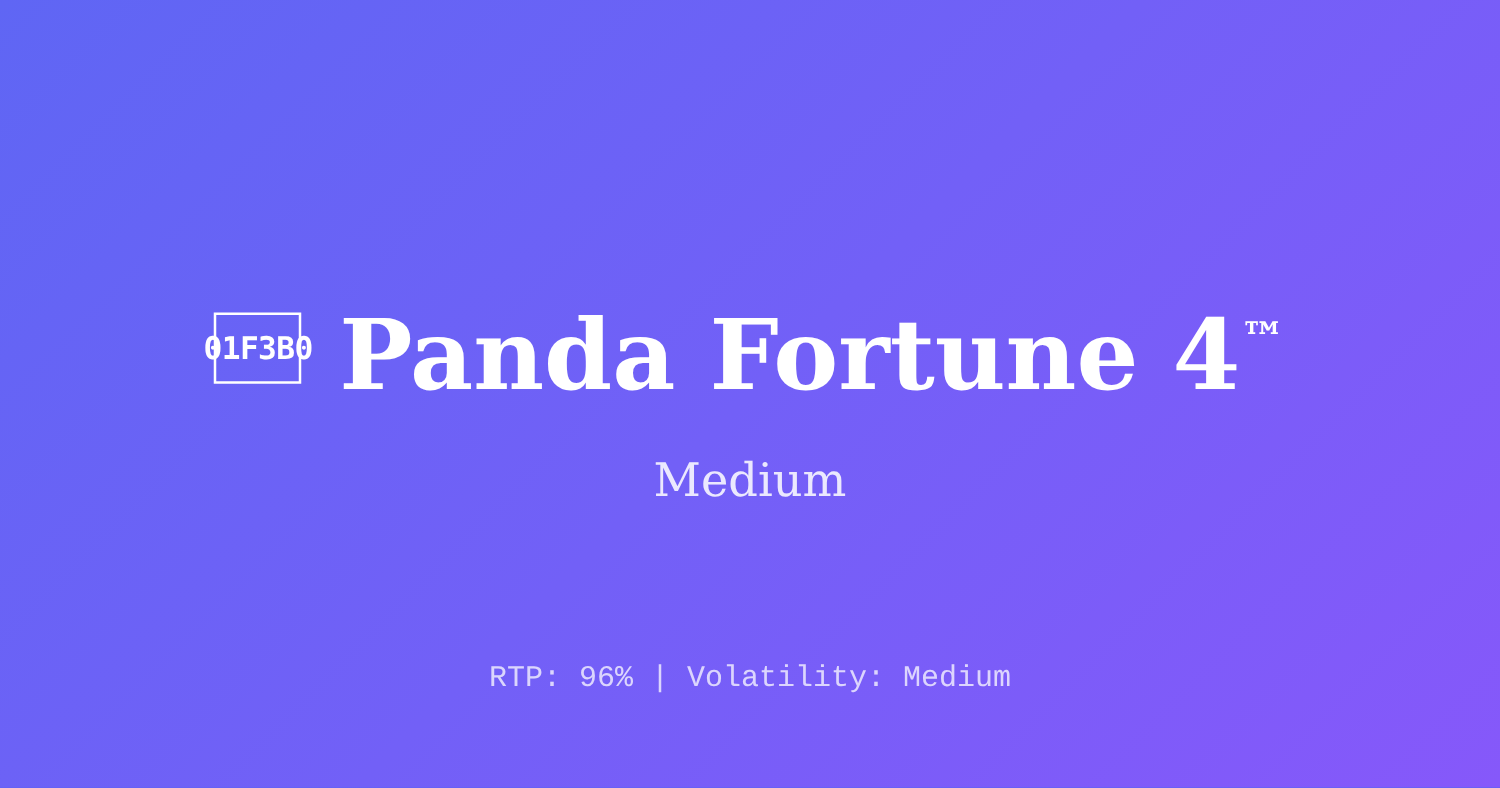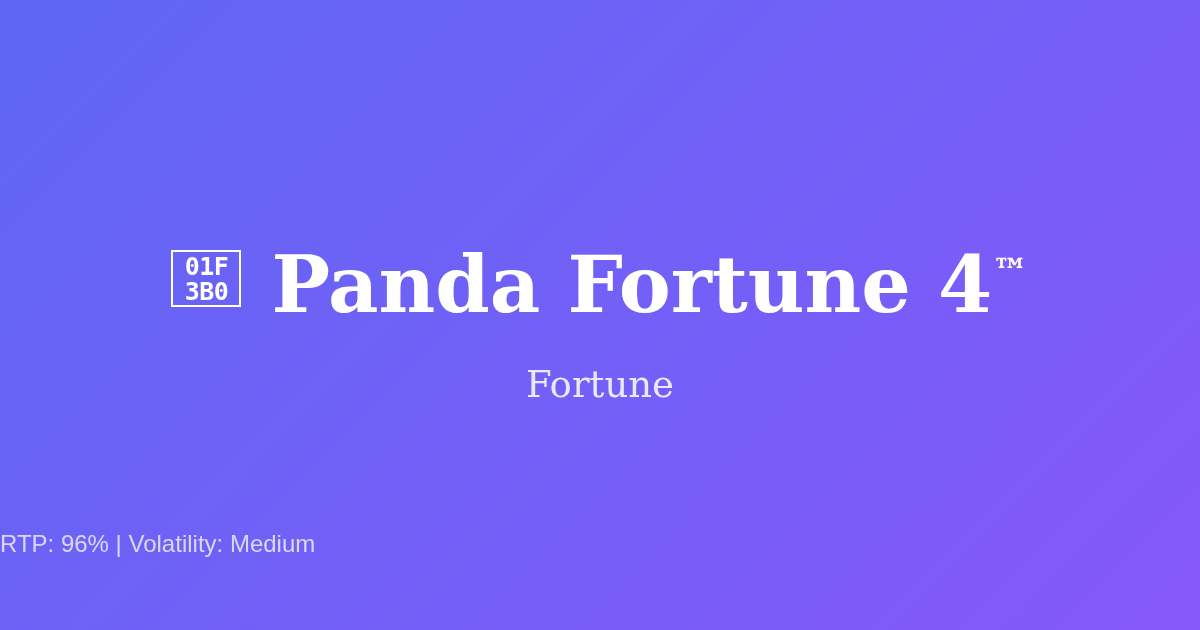--- a/index.html
+++ b/index.html
@@ -33,21 +33,21 @@
     display: flex;
     align-items: center;
     justify-content: center;
     gap: 30px;
     white-space: nowrap;
   }
 
   
   .tofu-glyph {
     display: inline-flex;
-    flex-direction: column;
+    flex-direction: row;
     align-items: center;
     justify-content: center;
     width: 70px;
     height: 57px;
     border: 2px solid #ffffff;
     font-family: "DejaVu Sans Mono", "Liberation Mono", monospace;
     font-weight: 700;
     font-size: 25px;
     line-height: 25px;
     letter-spacing: -0.5px;
@@ -89,38 +89,38 @@
     line-height: 46px;
     color: rgba(255, 255, 255, 0.86);
   }
 
   
   .meta {
     position: absolute;
     left: 0;
     right: 0;
     top: 528px;
-    text-align: left;
-    font-family: Liberation Sans, sans-serif;
+    text-align: center;
+    font-family: Liberation Mono, monospace;
     font-weight: 400;
     font-size: 24px;
     line-height: 31px;
     color: rgba(255, 255, 255, 0.74);
   }
 </style>
 </head>
 <body>
 
 <div class="og-card">
 
   <div class="title-row">
     <span class="tofu-glyph" aria-label="missing glyph U+1F3B0">
       <span class="tofu-row">01F</span>
       <span class="tofu-row">3B0</span>
     </span>
     <h1 class="title-text"><span>Panda Fortune 4</span><span class="tm">™</span></h1>
   </div>
 
-  <div class="subtitle">Fortune</div>
+  <div class="subtitle">Medium</div>
 
   <div class="meta">RTP: 96% | Volatility: Medium</div>
 
 </div>
 
 </body></html>

